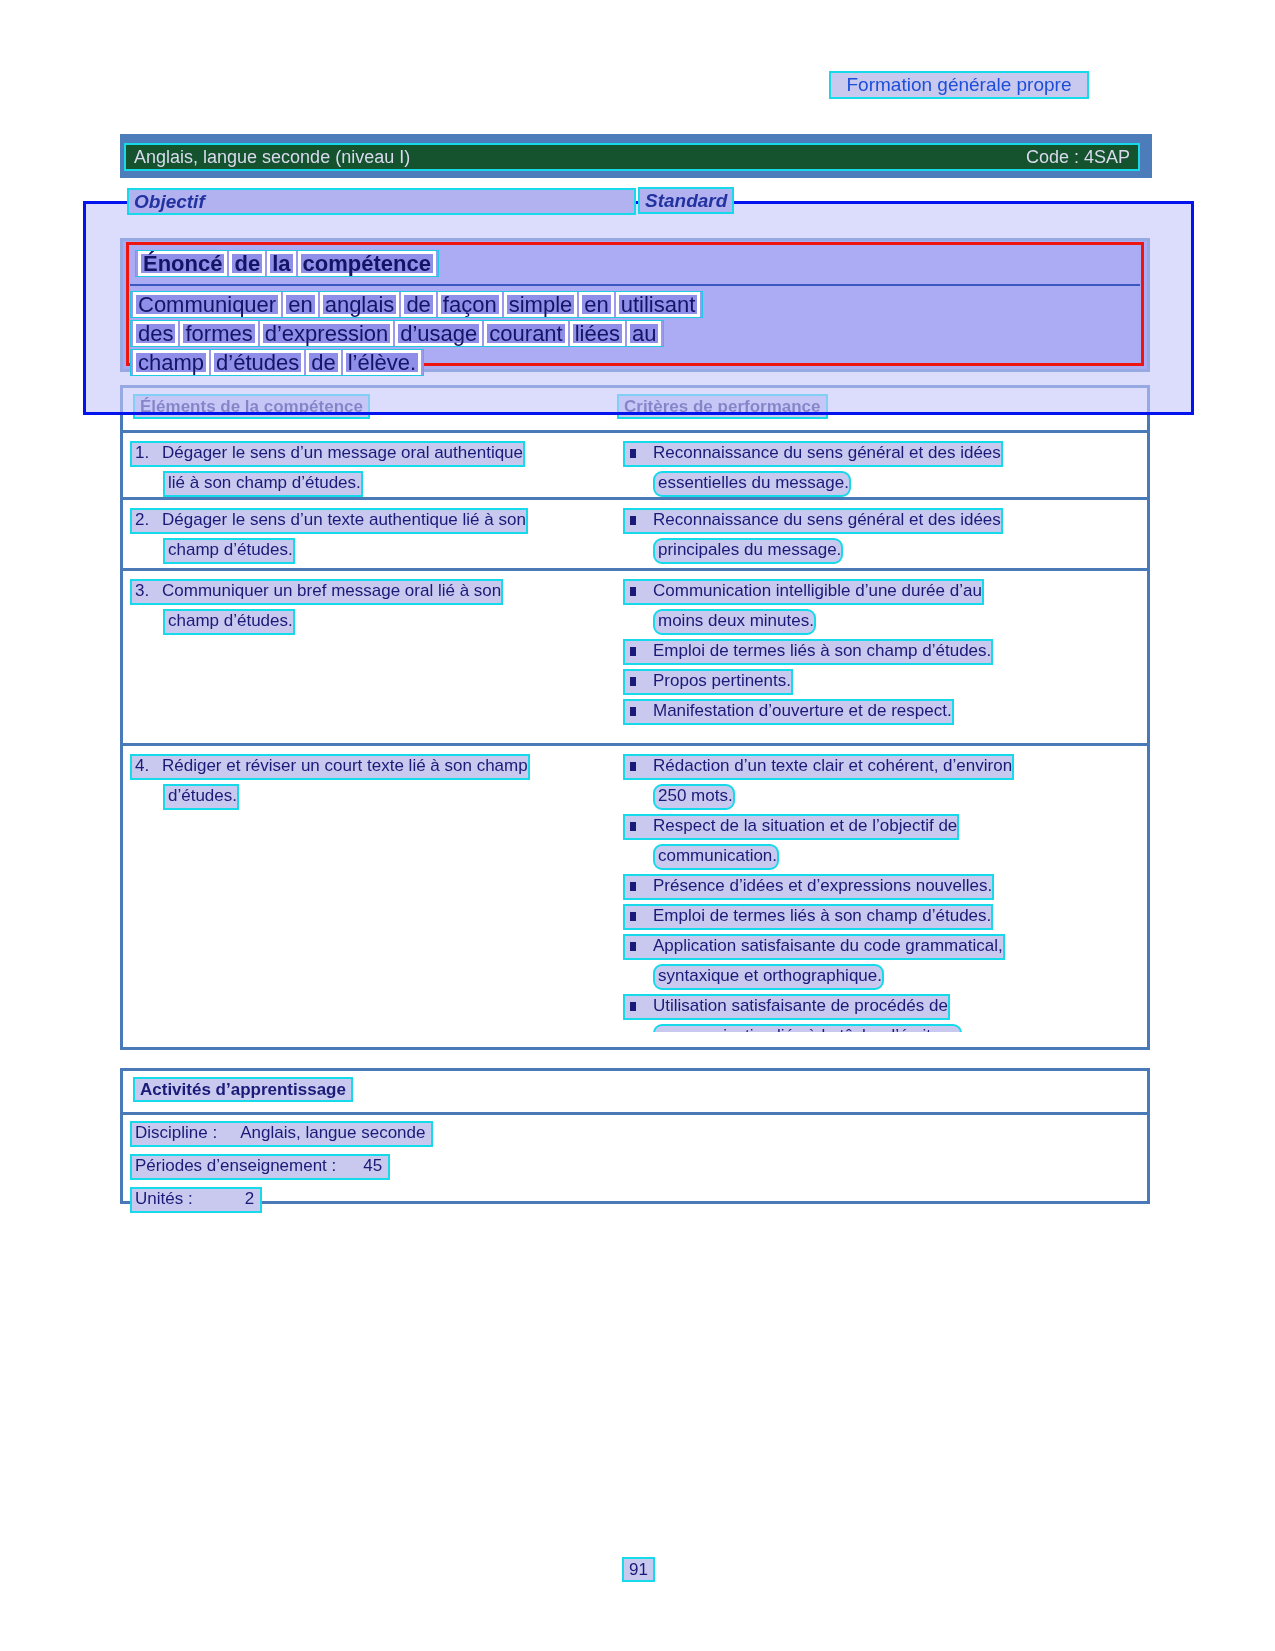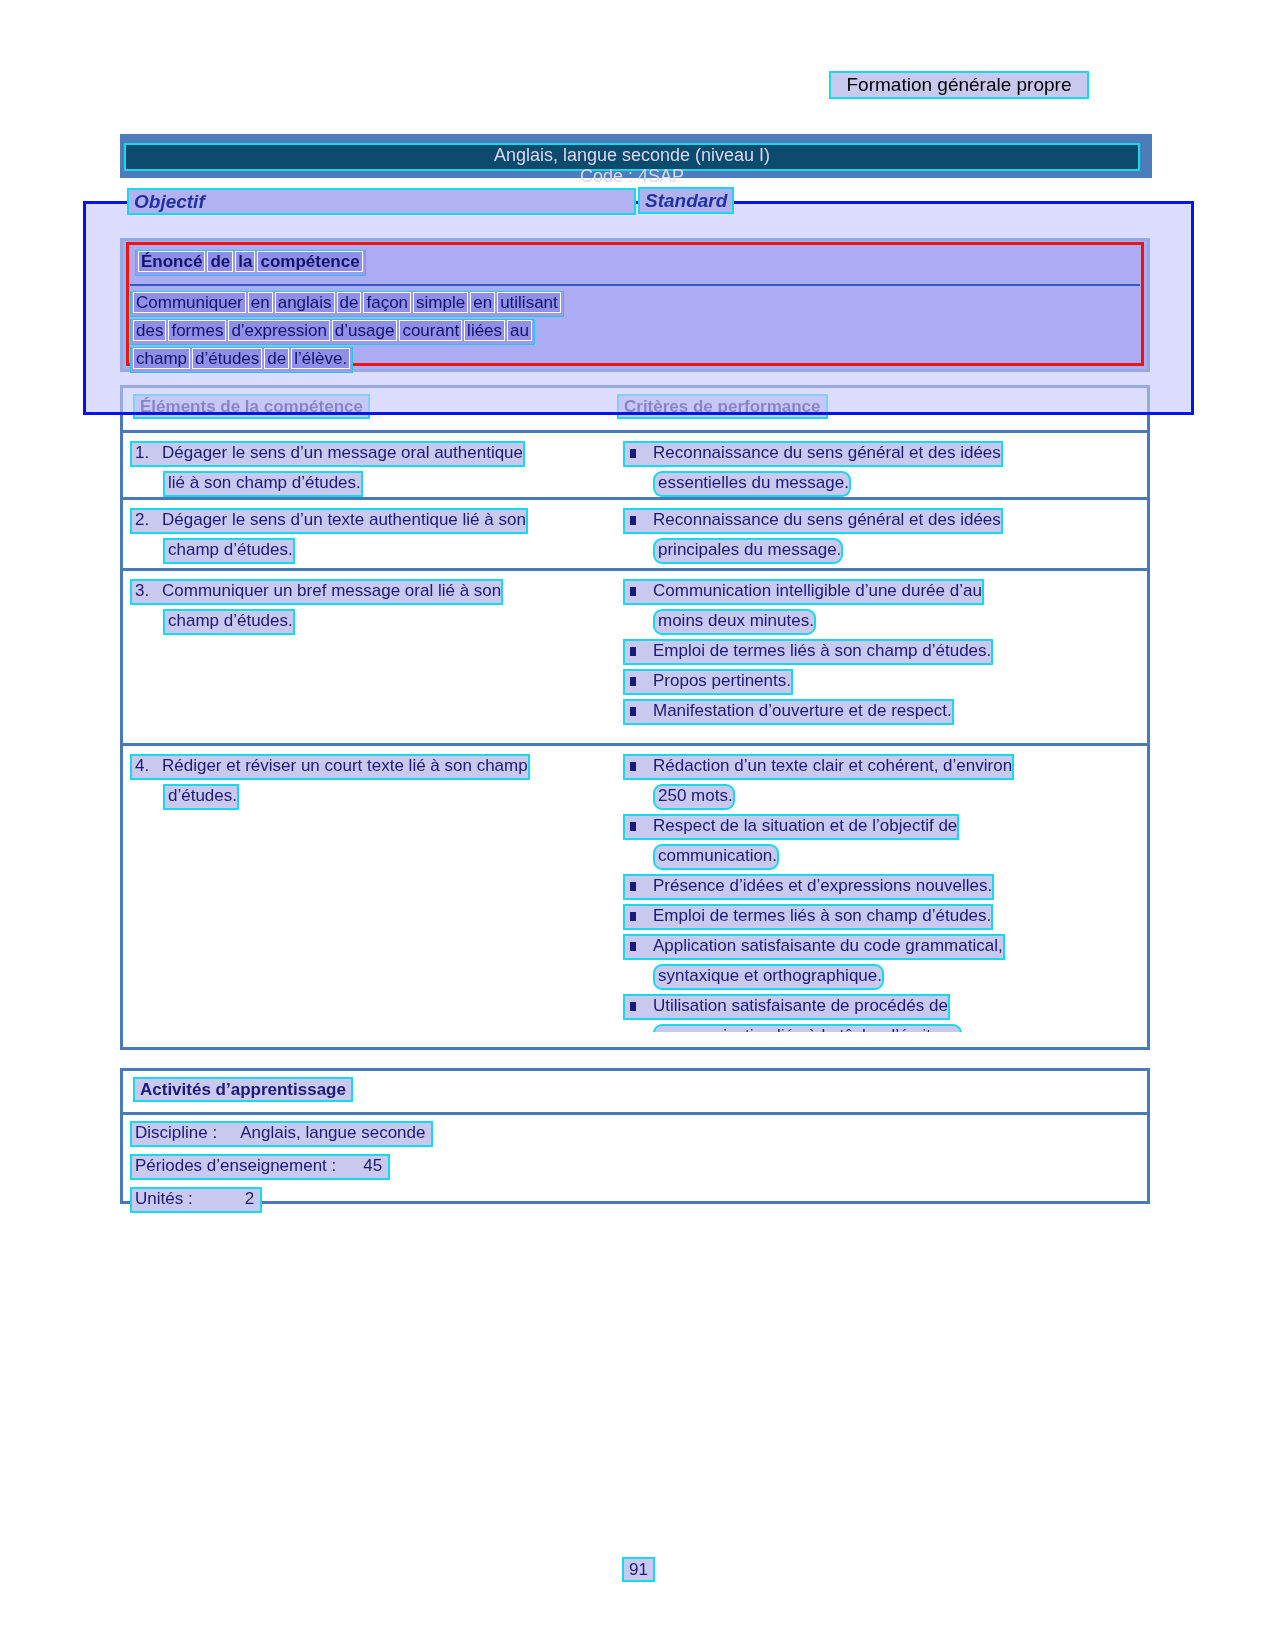--- a/index.html
+++ b/index.html
@@ -5,27 +5,27 @@
   html,body{margin:0;padding:0;background:#ffffff;}
   .page{position:relative;width:1275px;height:1651px;background:#ffffff;overflow:hidden;
         font-family:"Liberation Sans","DejaVu Sans",sans-serif;color:#1a1a78;}
 
   
   .hl{display:inline-block;background:#c9c9ef;border:2px solid #16d9e9;
       color:#1a1a78;padding:0 5px;line-height:21px;font-size:17px;white-space:nowrap;}
 
   
   .corner-label{position:absolute;left:829px;top:71px;width:256px;height:24px;
-      text-align:center;font-size:19px;line-height:24px;color:#000000;padding:0;}
+      text-align:center;font-size:19px;line-height:24px;color:#1d4ed8;padding:0;}
 
   
   .title-bar{position:absolute;left:120px;top:134px;width:1032px;height:44px;background:#4d7cbb;}
   .title-bar-box{position:absolute;left:4px;right:12px;top:9px;bottom:7px;
-      background:#0c4a6e;border:2px solid #16d9e9;display:flex;justify-content:space-between;
-      align-items:center;padding:0 8px;color:#d9daee;font-size:18px;white-space:nowrap;flex-direction:column;}
+      background:#14532d;border:2px solid #16d9e9;display:flex;justify-content:space-between;
+      align-items:center;padding:0 8px;color:#d9daee;font-size:18px;white-space:nowrap;}
 
   
   .overlay-box{position:absolute;left:83px;top:201px;width:1105px;height:208px;
       background:rgba(199,199,251,0.62);border:3px solid #0313ee;z-index:5;pointer-events:none;}
 
   
   .col-head{position:absolute;z-index:10;font-weight:bold;font-style:italic;font-size:19px;
       line-height:23px;background:#b2b2f0;border:2px solid #16d9e9;color:#2233a0;padding:0 5px;}
   .objectif{left:127px;top:188px;width:495px;}
   .standard{left:638px;top:187px;}
@@ -34,22 +34,22 @@
   .enonce-doc{position:absolute;left:120px;top:238px;width:1030px;height:134px;
       background:#8080e6;border:3px solid #4a79b8;box-sizing:border-box;z-index:1;}
   .enonce-red{position:absolute;left:126px;top:242px;width:1018px;height:124px;
       border:3px solid #ee1510;box-sizing:border-box;z-index:10;}
   .enonce-divider{position:absolute;left:1px;right:1px;top:39px;border-top:2px solid #3a57c2;}
   .enonce-title{position:absolute;left:6px;top:5px;}
   .enonce-body{position:absolute;left:1px;top:46px;}
   .wordline{height:24px;margin-bottom:0;white-space:nowrap;border:1px solid #1fc9e2;
       display:table;background:#9a9aee;padding:0 1px;}
   .enonce-body .wordline{margin-bottom:2px;}
-  .word{display:inline-block;background:#8f8fe9;border:1px solid #ffffff;color:#141466;
-      font-size:17px;line-height:19px;padding:0 2px;margin:0 1px;}
+  .word{display:inline-block;background:#8f8fe9;border:3px solid #ffffff;color:#141466;
+      font-size:22px;line-height:19px;padding:0 2px;margin:0 1px;}
   .enonce-title .word{font-weight:bold;}
 
   
   .etable{position:absolute;left:120px;top:385px;width:1030px;height:665px;
       border:3px solid #4a79b8;box-sizing:border-box;background:#ffffff;z-index:1;}
   .ehead-strip{height:42px;border-bottom:3px solid #4a79b8;position:relative;}
   .ehead-box{position:absolute;top:6px;font-weight:bold;}
   .ehead-left{left:10px;}
   .ehead-right{left:494px;}
   .erow{display:flex;border-bottom:3px solid #4a79b8;overflow:hidden;box-sizing:border-box;}

